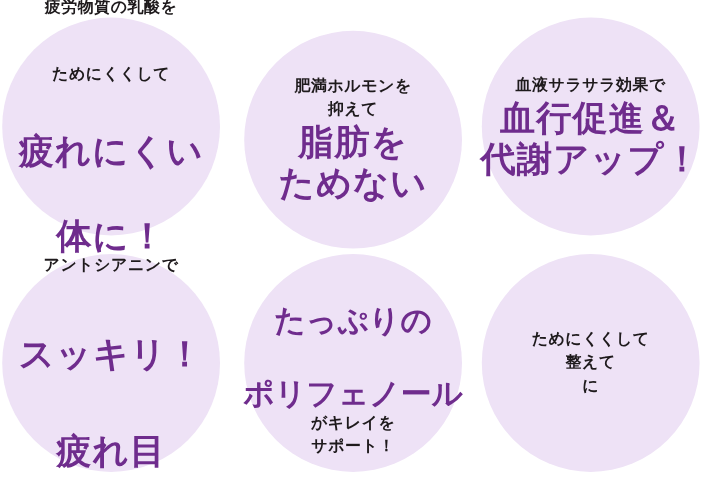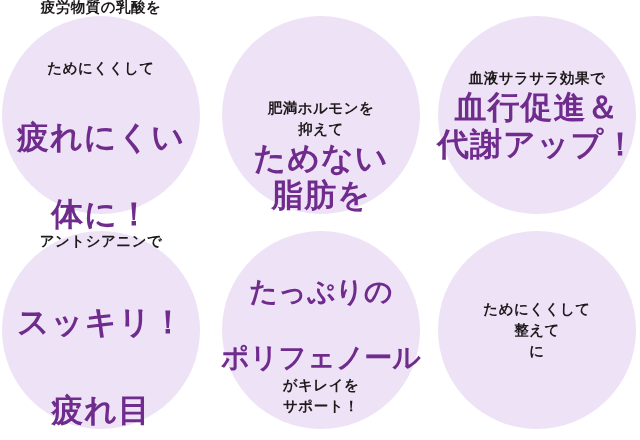--- a/index.html
+++ b/index.html
@@ -9,41 +9,41 @@
     position: absolute; width: 198px; height: 198px; border-radius: 50%;
     background: #eee2f6; display: flex; flex-direction: column;
     align-items: center; justify-content: center; text-align: center;
     box-sizing: border-box;
   }
   .line { display: block; white-space: nowrap; }
   .dark { color: #1e1a1c; font-weight: bold; font-size: 14.5px; line-height: 21px; letter-spacing: 0.5px; }
   .big  { color: #6f2c8d; font-weight: bold; font-size: 32px; line-height: 37px; letter-spacing: 1px; }
   .big-m { color: #6f2c8d; font-weight: bold; font-size: 28px; line-height: 34px; letter-spacing: 0px; margin-top: 32px; }
   #c1 { left: 2px;   top: 16px; gap: 40px; }
-  #c2 { left: 222px; top: 16px; justify-content: flex-end; }
+  #c2 { left: 222px; top: 28px; }
   #c3 { left: 438px; top: 16px; }
   #c4 { left: 2px;   top: 231px; justify-content: space-between; }
   #c5 { left: 222px; top: 231px; }
   #c6 { left: 438px; top: 231px; }
 </style>
 </head>
 <body>
 
 <div id="c1" class="circle">
   <span class="line dark">疲労物質の乳酸を</span>
   <span class="line dark">ためにくくして</span>
   <span class="line big">疲れにくい</span>
   <span class="line big">体に！</span>
 </div>
 
 <div id="c2" class="circle">
   <span class="line dark">肥満ホルモンを</span>
   <span class="line dark">抑えて</span>
+  <span class="line big">脂肪を</span>
   <span class="line big">ためない</span>
-  <span class="line big">脂肪を</span>
 </div>
 
 <div id="c3" class="circle">
   <span class="line dark">血液サラサラ効果で</span>
   <span class="line big">血行促進＆</span>
   <span class="line big">代謝アップ！</span>
 </div>
 
 <div id="c4" class="circle">
   <span class="line dark">アントシアニンで</span>

